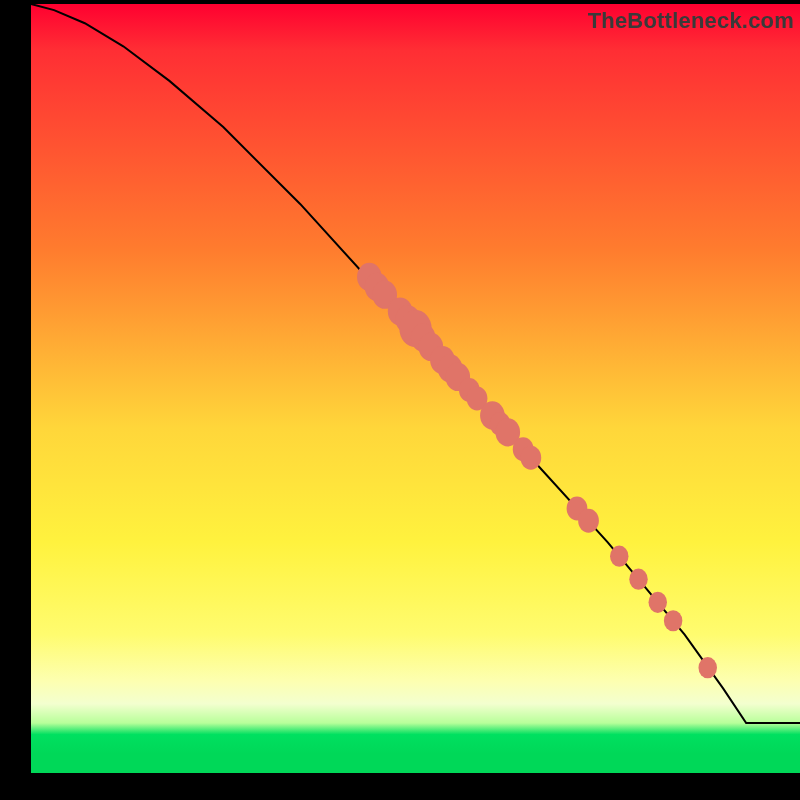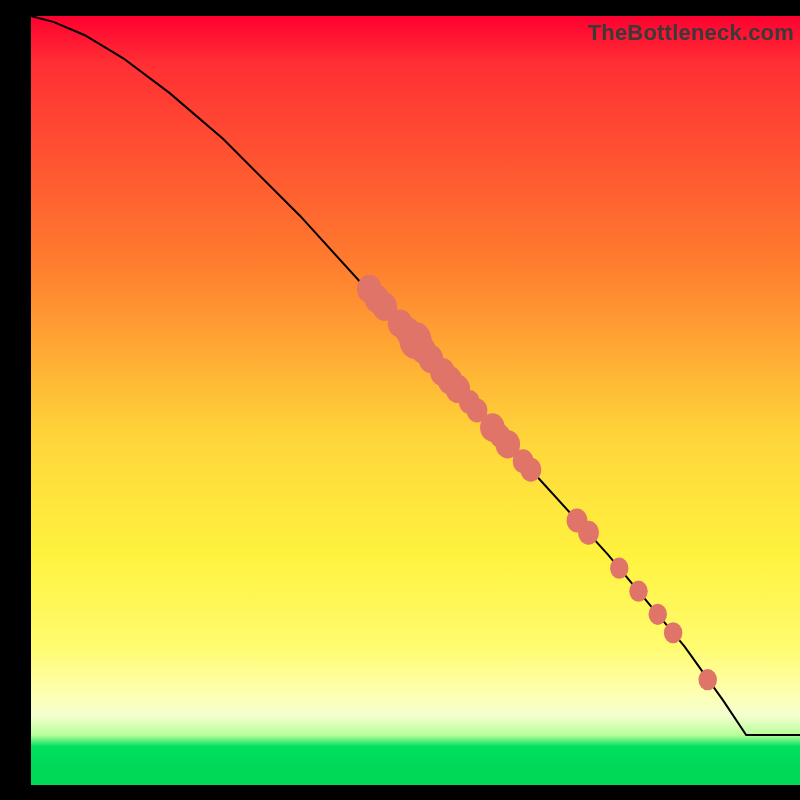--- a/index.html
+++ b/index.html
@@ -13,21 +13,21 @@
   }
   .chart-outer {
     position: relative;
     width: 800px;
     height: 800px;
     background: #000;
   }
   .plot-area {
     position: absolute;
     left: 31px;
-    top: 16px;
+    top: 4px;
     width: 769px;
     height: 769px;
     
     background: linear-gradient(
       to bottom,
       #ff0030 0%,
       #ff2e34 6%,
       #ff7c2e 32%,
       #ffd63a 55%,
       #fff23e 70%,

